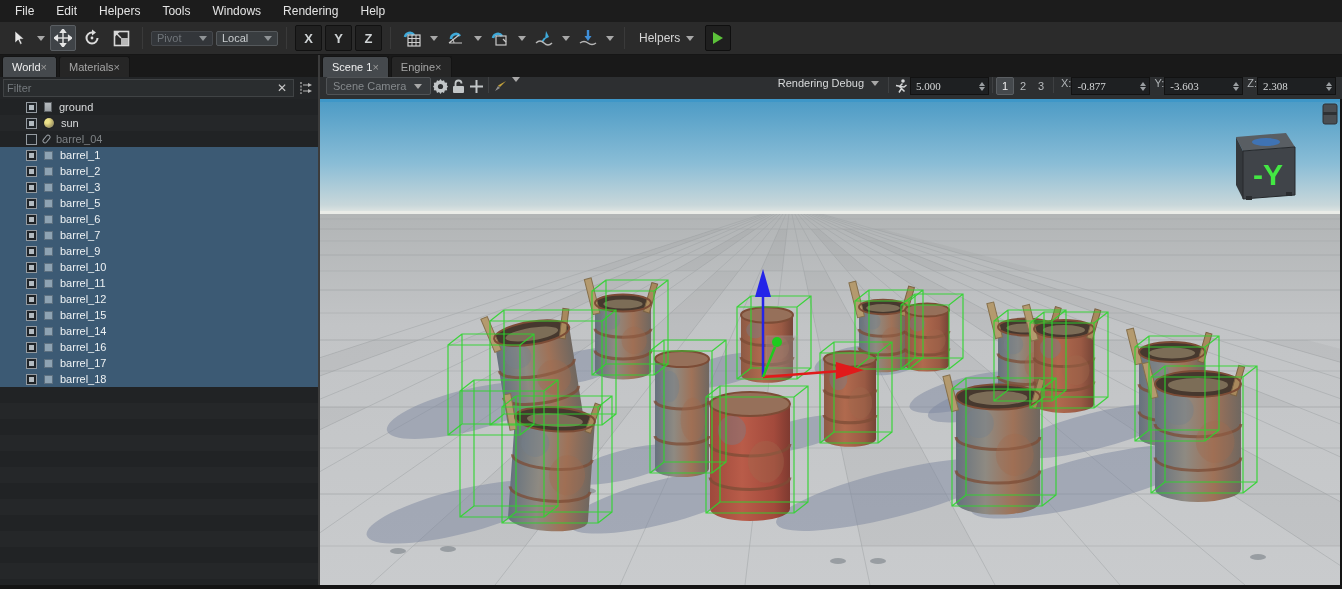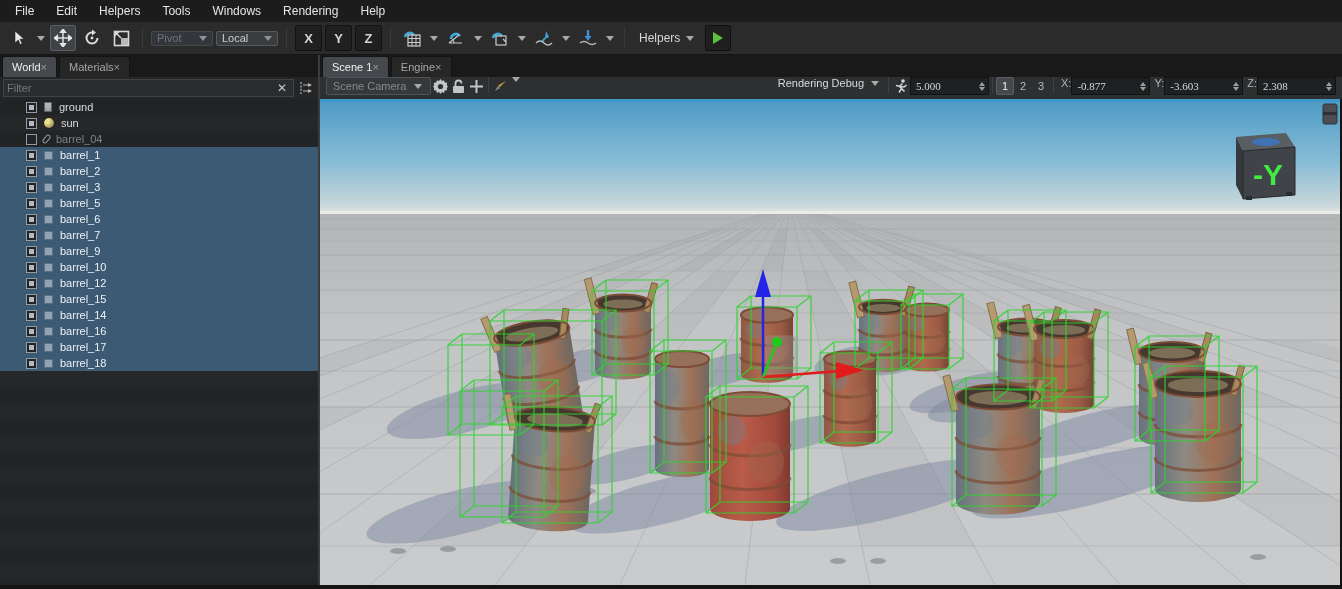--- a/index.html
+++ b/index.html
@@ -260,20 +260,25 @@
           </div>
           <div class="tree-row selected">
             <span class="chk checked"></span>
             <span class="ticon icon-node"></span>
             <span class="tlabel">barrel_9</span>
           </div>
           <div class="tree-row selected">
             <span class="chk checked"></span>
             <span class="ticon icon-node"></span>
             <span class="tlabel">barrel_10</span>
+          </div>
+          <div class="tree-row selected">
+            <span class="chk checked"></span>
+            <span class="ticon icon-node"></span>
+            <span class="tlabel">barrel_11</span>
           </div>
           <div class="tree-row selected">
             <span class="chk checked"></span>
             <span class="ticon icon-node"></span>
             <span class="tlabel">barrel_12</span>
           </div>
           <div class="tree-row selected">
             <span class="chk checked"></span>
             <span class="ticon icon-node"></span>
             <span class="tlabel">barrel_15</span>

